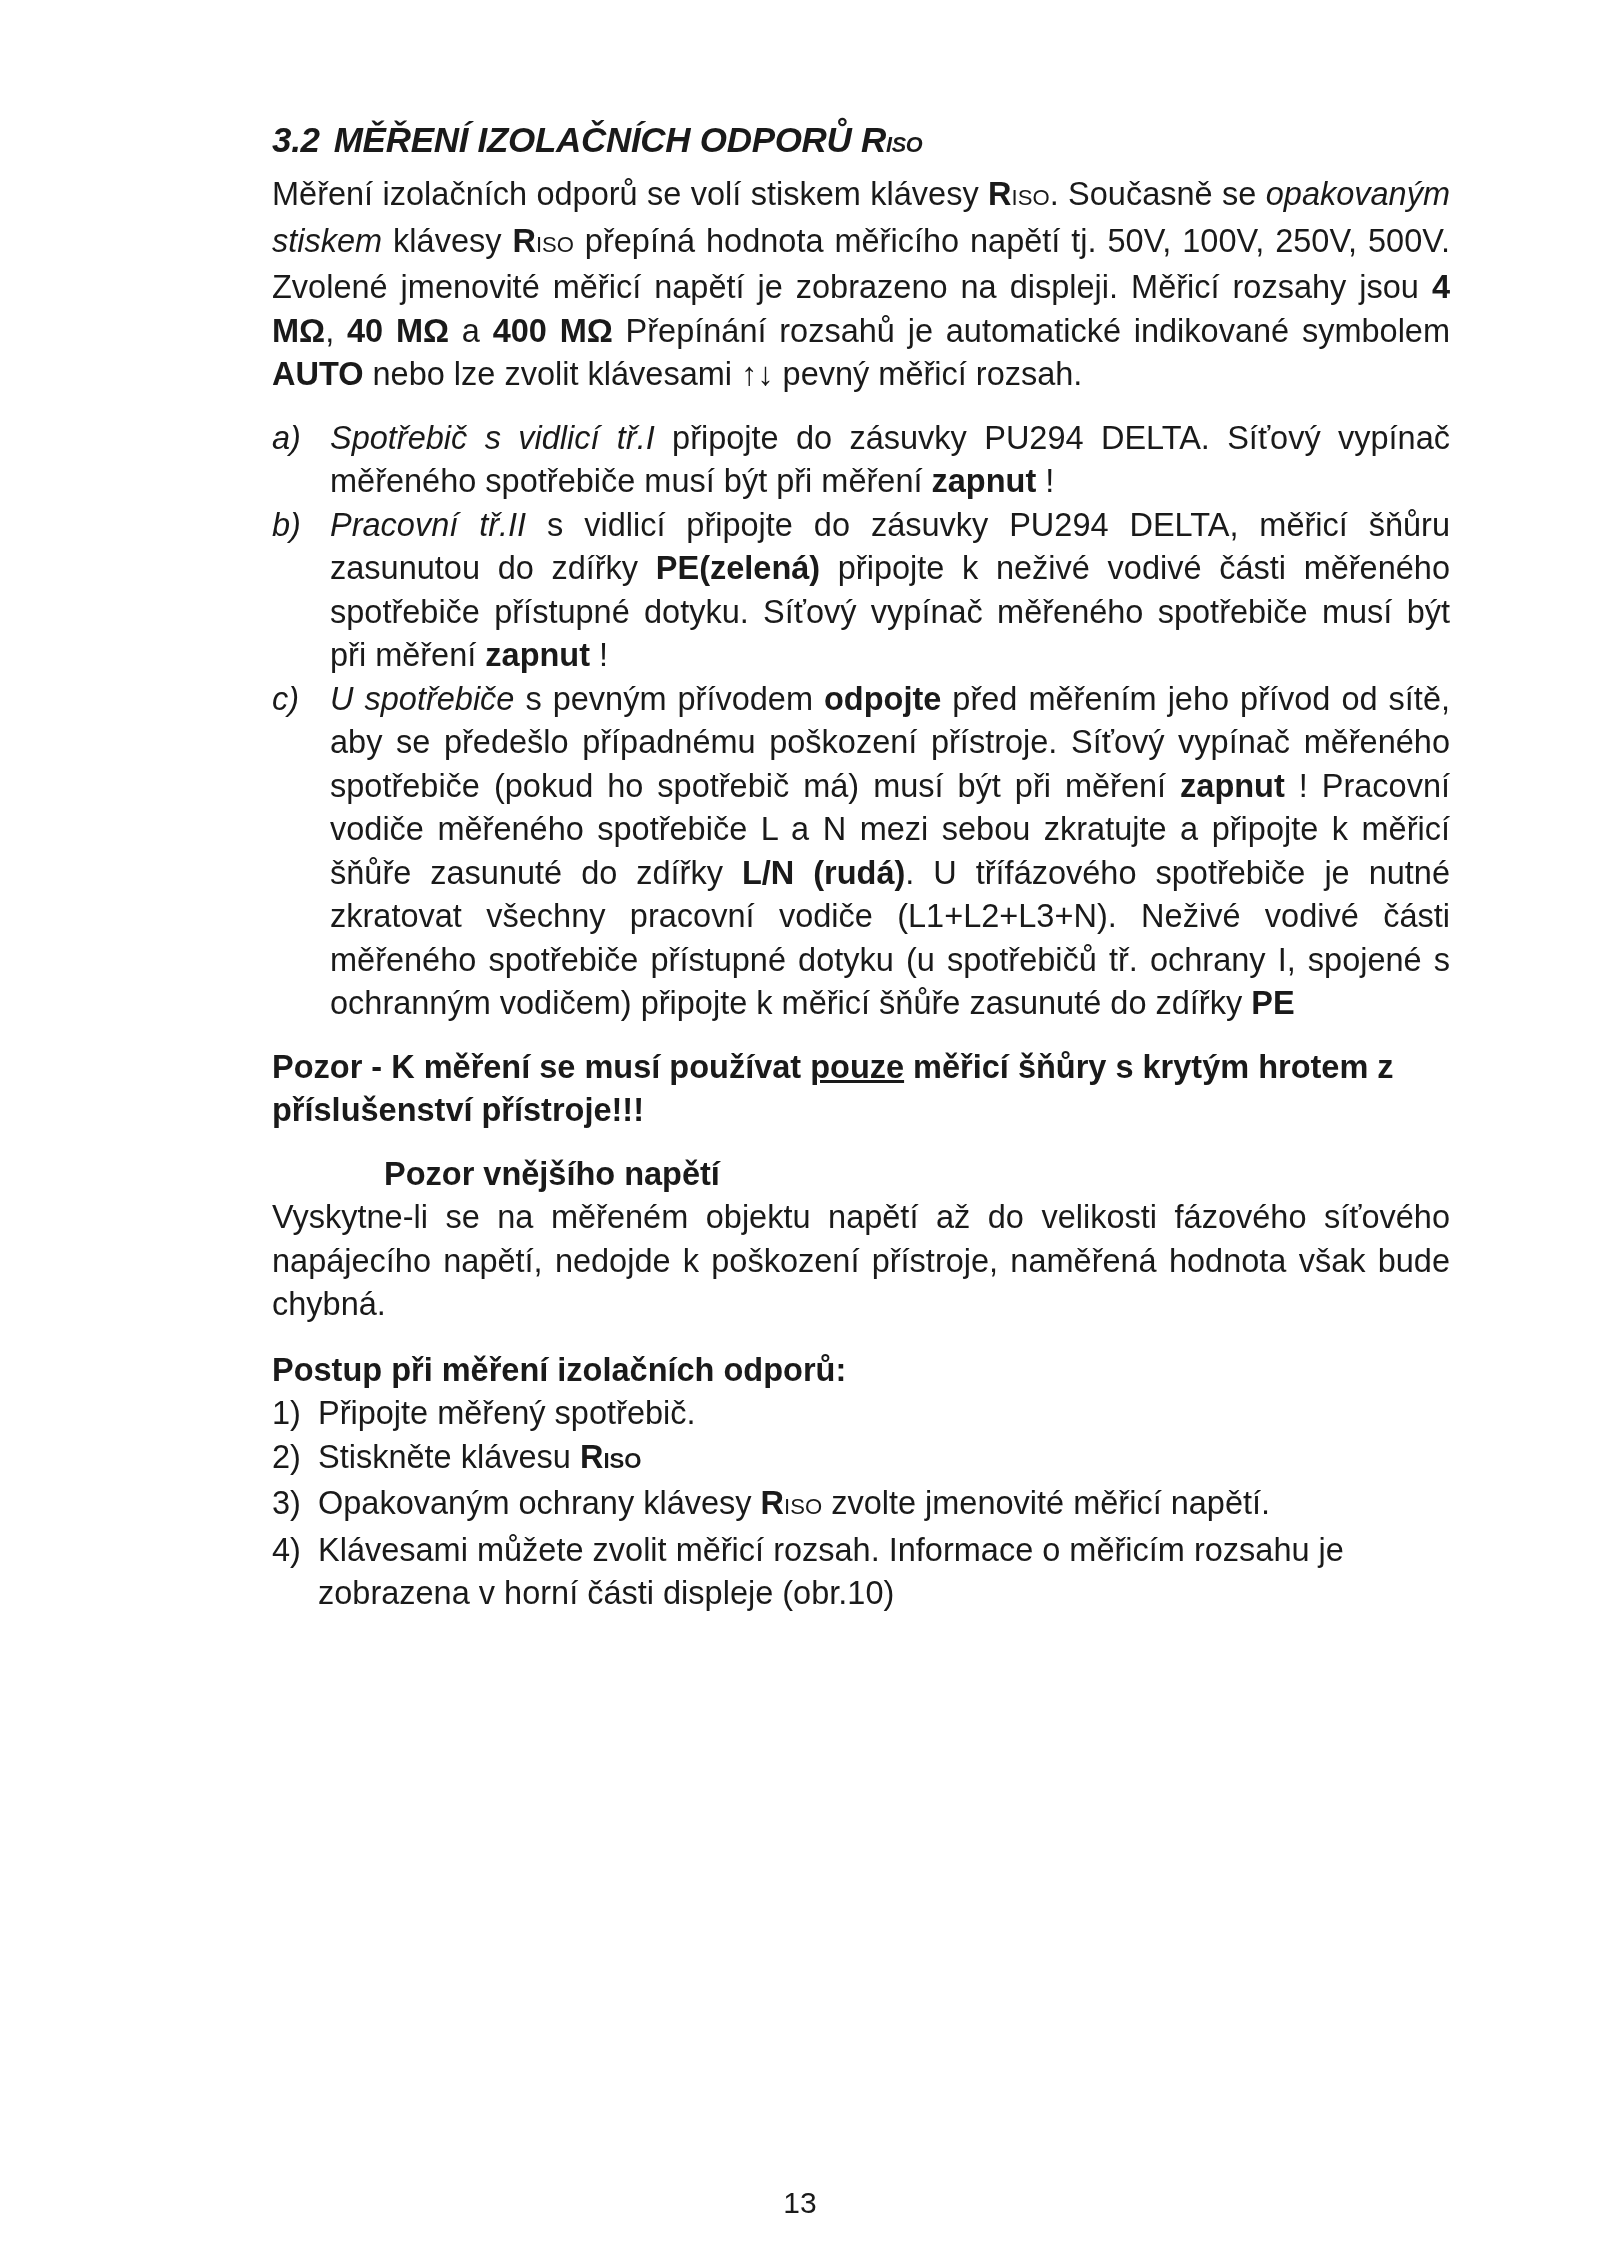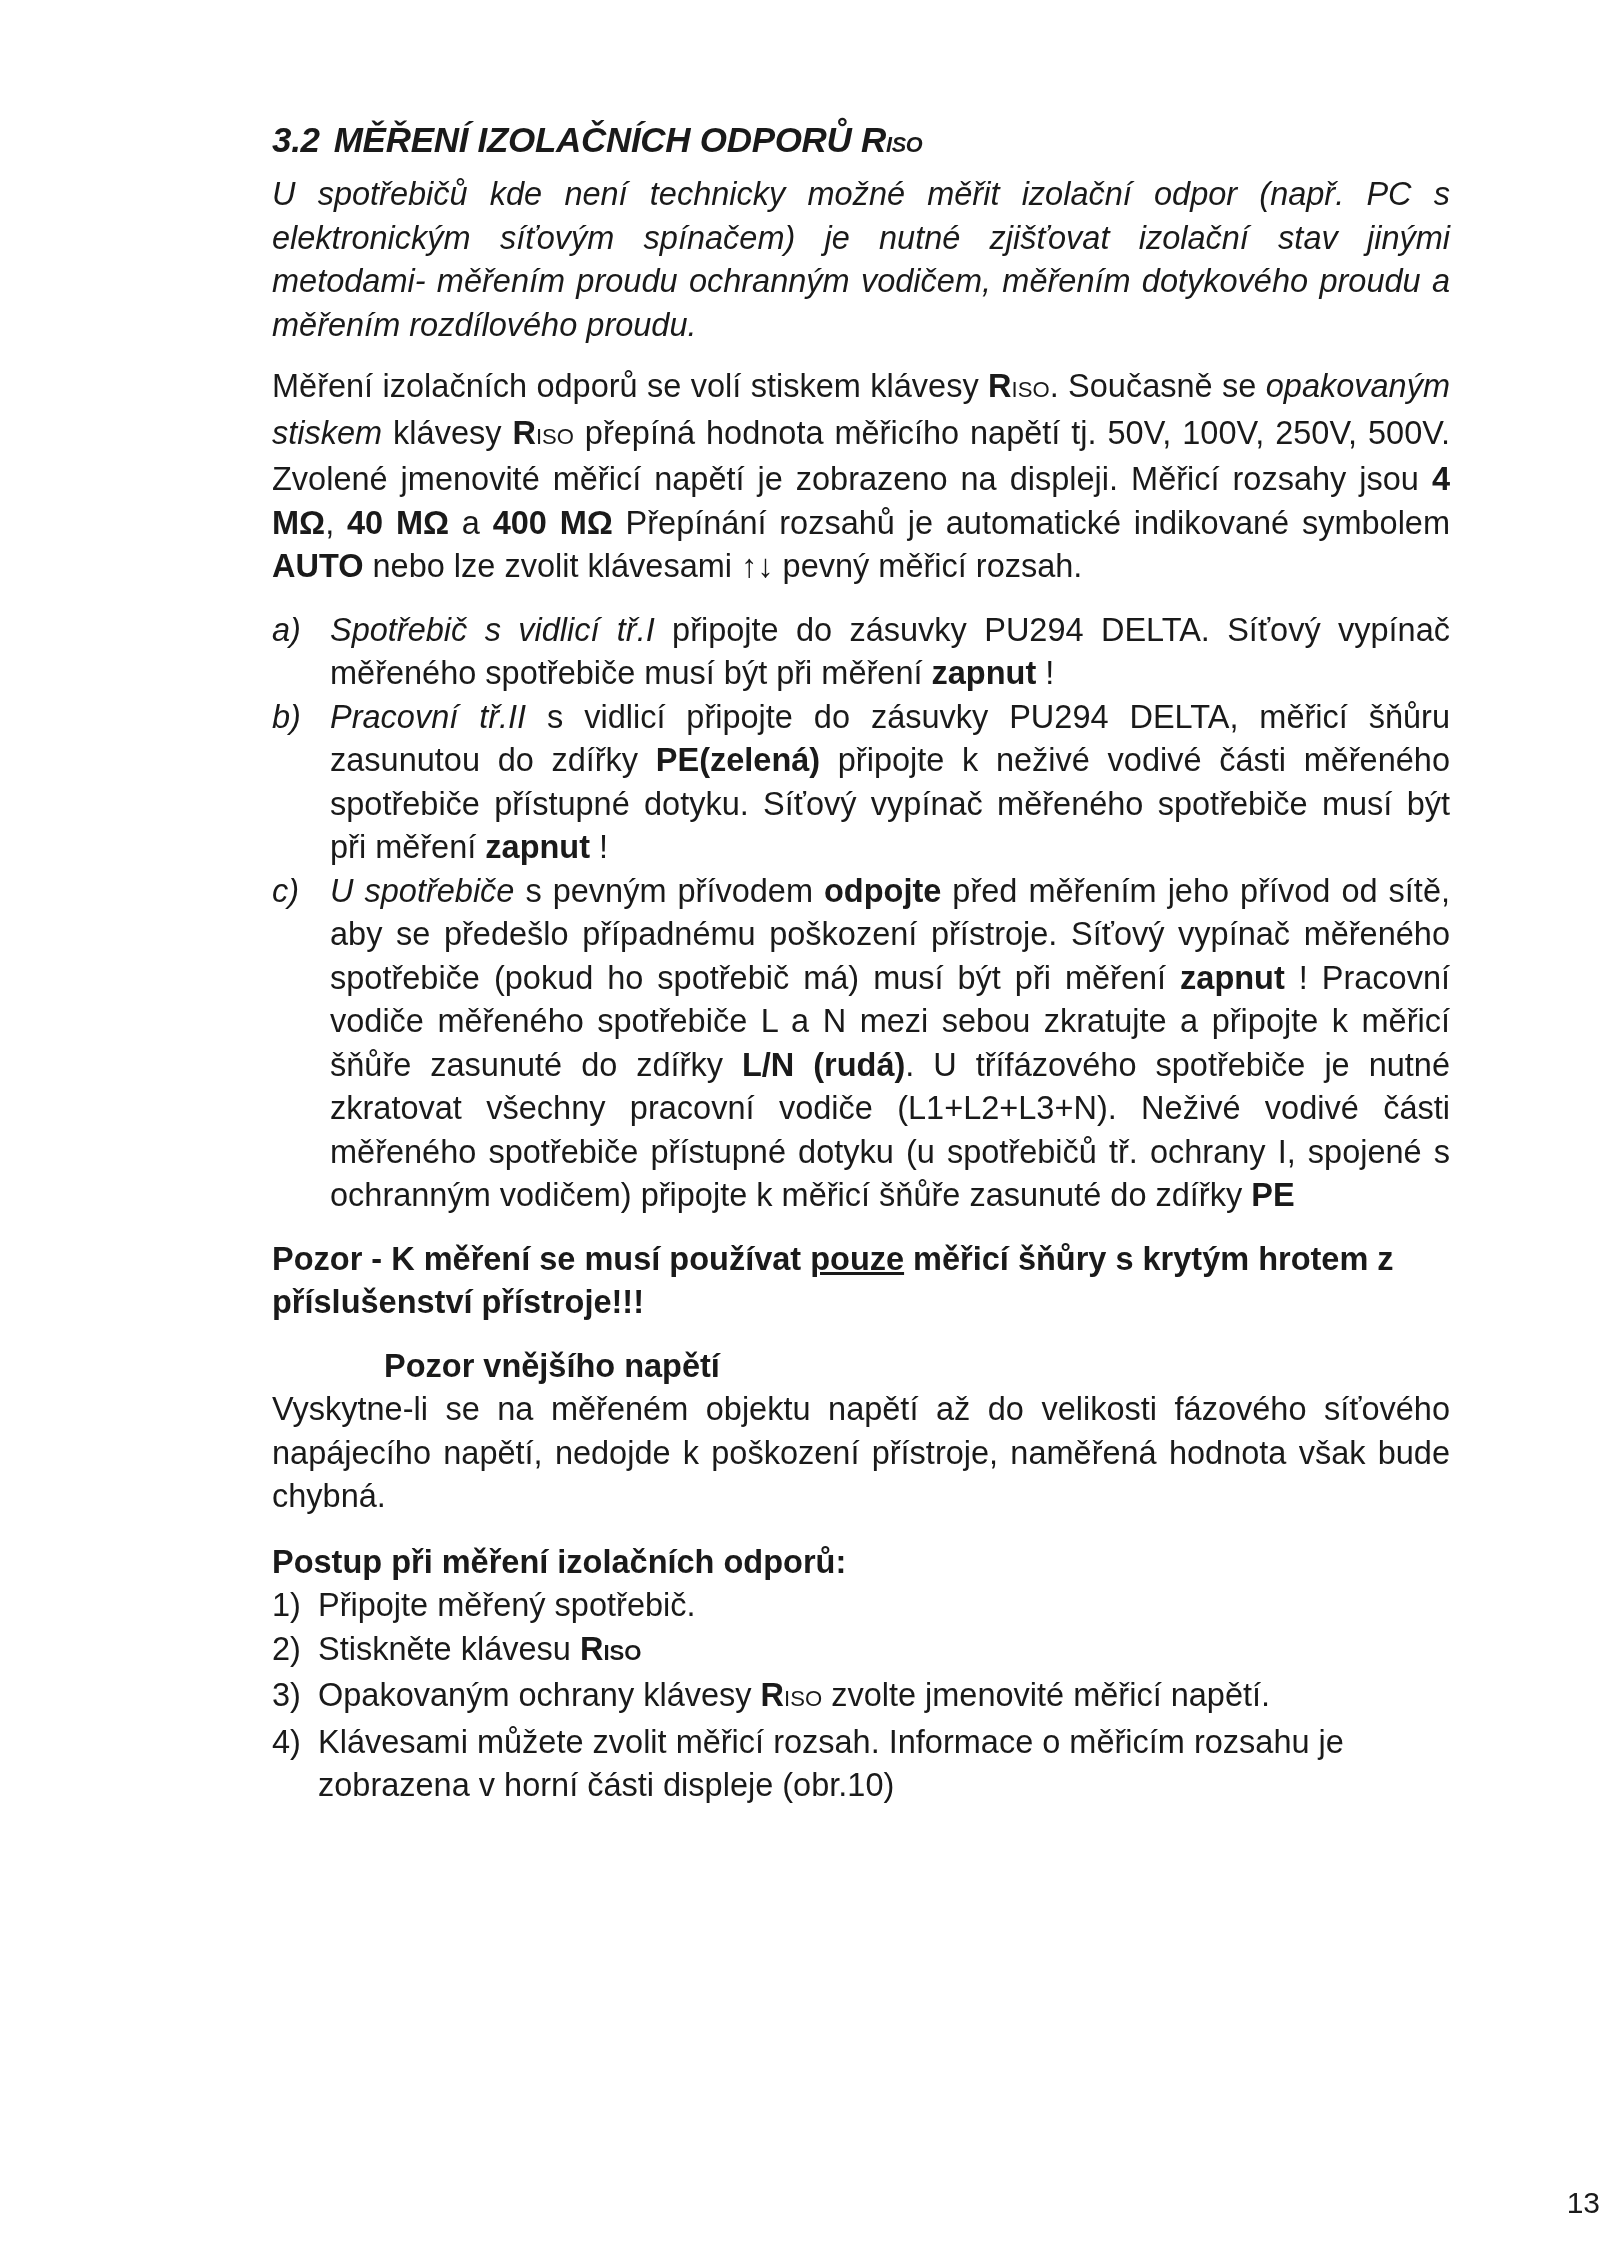--- a/index.html
+++ b/index.html
@@ -28,34 +28,33 @@
   .steps { margin: 0; padding: 0; list-style: none; }
   .steps li { display: flex; }
   .steps .mark { width: 46px; flex: none; font-size: 32.5px; line-height: 43.5px; }
   .steps .step-text { flex: 1; }
   .b { font-weight: bold; }
   .i { font-style: italic; }
   .u { text-decoration: underline; }
   .riso .sub-iso { font-size: 0.68em; font-weight: normal; }
   .riso.boldsub .sub-iso { font-weight: bold; }
   .pagenum {
-    position: absolute; top: 2186px; left: 0; width: 1600px; text-align: right;
+    position: absolute; top: 2186px; left: 0; width: 1600px; text-align: center;
     font-size: 30px;
   }
   .arrows { font-weight: normal; }
 </style>
 </head>
 <body>
 
 <div class="page">
   <h1 class="title">
     <span class="num">3.2</span><span>MĚŘENÍ IZOLAČNÍCH ODPORŮ R</span><span class="sub-iso" style="font-size:0.62em">ISO</span>
   </h1>
 
-  <p class="intro just i"> U spotřebičů kde není technicky možné měřit izolační odpor (např. PC s elektronickým síťovým spínačem) je nutné zjišťovat izolační stav jinými  metodami- měřením proudu ochranným vodičem, měřením dotykového proudu a měřením rozdílového proudu.</p>
 
   <p class="para2 just"><span>Měření izolačních odporů se volí stiskem klávesy </span><span class="riso b">R<span class="sub-iso">ISO</span></span><span>. Současně se </span><span class="i">opakovaným stiskem</span><span> klávesy </span><span class="riso b">R<span class="sub-iso">ISO</span></span><span> přepíná hodnota měřicího napětí tj. 50V,  100V,  250V,  500V. Zvolené jmenovité měřicí napětí je zobrazeno na displeji. Měřicí rozsahy jsou </span><span class="b">4 MΩ</span><span>, </span><span class="b">40 MΩ</span><span> a </span><span class="b">400 MΩ</span><span> Přepínání rozsahů je automatické indikované symbolem </span><span class="b">AUTO</span><span> nebo lze zvolit klávesami </span><span class="arrows">↑↓</span><span> pevný měřicí rozsah.</span></p>
 
   <ul class="alist">
     <li>
       <span class="mark">a)</span>
       <span class="li-text just"><span class="i">Spotřebič s vidlicí tř.I</span><span> připojte do zásuvky PU294 DELTA. Síťový vypínač měřeného spotřebiče musí být při měření </span><span class="b">zapnut</span><span> !</span></span>
     </li>
     <li>
       <span class="mark">b)</span>

